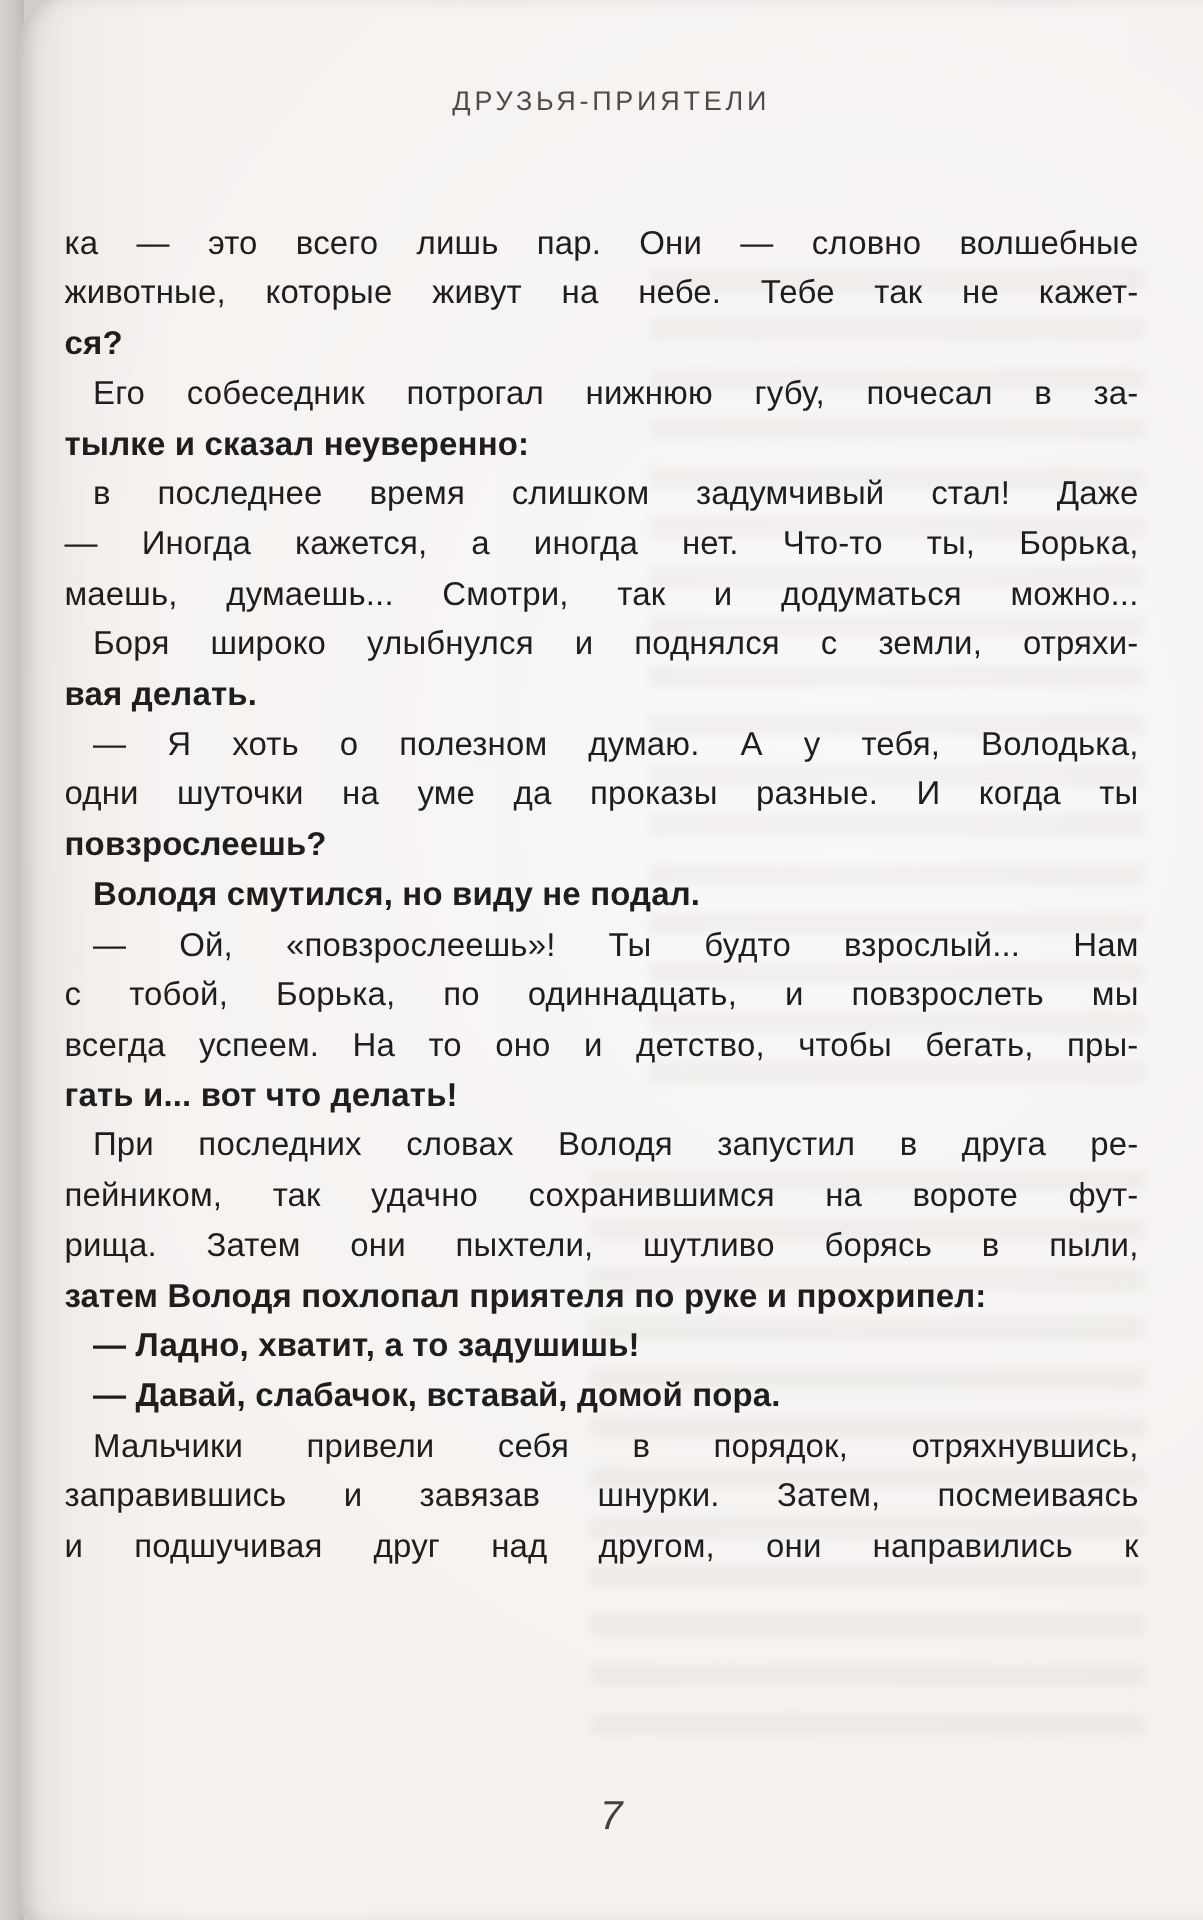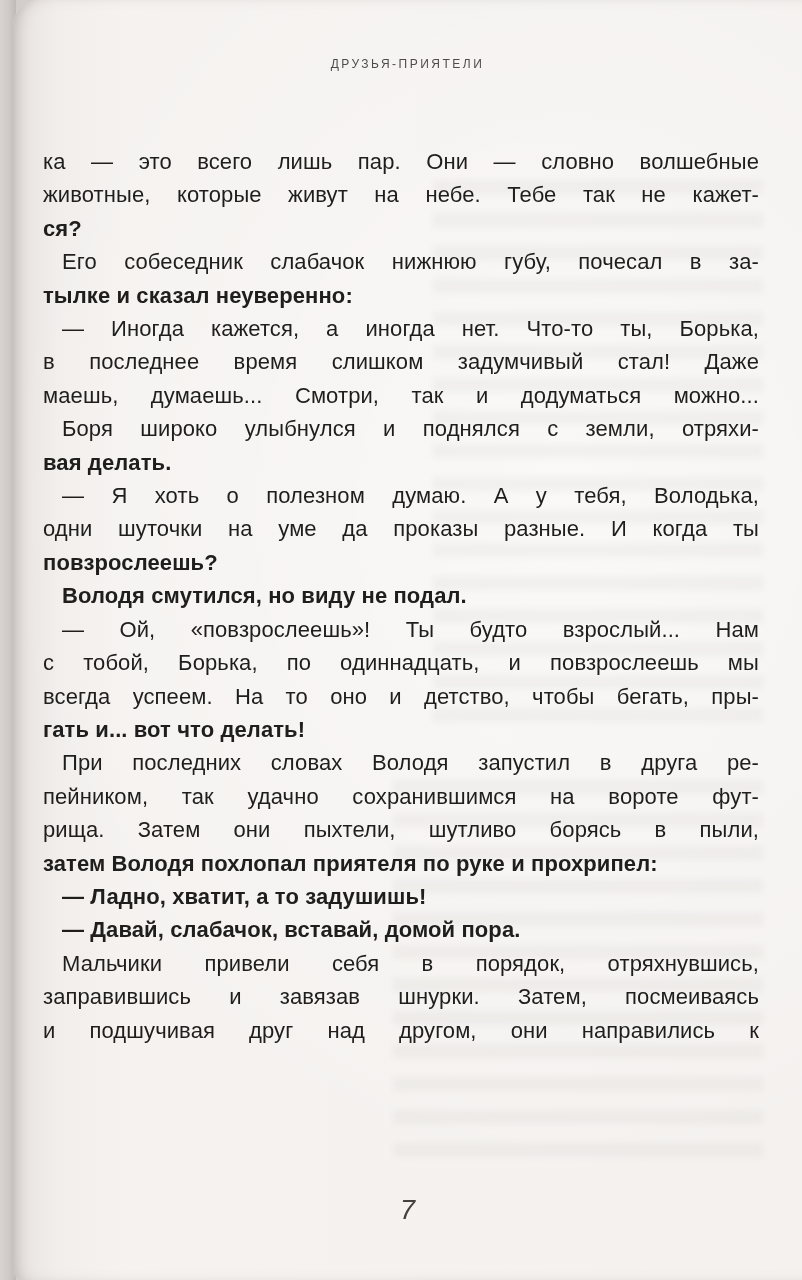--- a/index.html
+++ b/index.html
@@ -53,21 +53,21 @@
     );
   }
   .st-a { left: 420px; top: 180px; width: 330px; height: 560px; }
   .st-b { left: 380px; top: 780px; width: 370px; height: 380px; }
 
   .running-header {
     position: absolute;
     left: 0; top: 57px;
     width: 100%;
     text-align: center;
-    font-size: 12px;
+    font-size: 18px;
     font-weight: 400;
     letter-spacing: 2.5px;
     color: #4f4b49;
   }
 
   .page-body {
     position: absolute;
     left: 30px; top: 145px;
     width: 716px;
     font-size: 22px;
@@ -105,43 +105,43 @@
     <div class="show-through st-a"></div>
     <div class="show-through st-b"></div>
     <div class="running-header">ДРУЗЬЯ-ПРИЯТЕЛИ</div>
     <div class="page-body" id="text-block">
         <p class="para">
           <span class="line">ка — это всего лишь пар. Они — словно волшебные</span>
           <span class="line">животные, которые живут на небе. Тебе так не кажет-</span>
           <span class="line final">ся?</span>
         </p>
         <p class="para indent">
-          <span class="line">Его собеседник слабачок нижнюю губу, почесал в за-</span>
+          <span class="line">Его собеседник потрогал нижнюю губу, почесал в за-</span>
           <span class="line final">тылке и сказал неуверенно:</span>
         </p>
         <p class="para indent">
+          <span class="line">в последнее время слишком задумчивый стал! Даже</span>
           <span class="line">— Иногда кажется, а иногда нет. Что-то ты, Борька,</span>
-          <span class="line">в последнее время слишком задумчивый стал! Даже</span>
           <span class="line">маешь, думаешь... Смотри, так и додуматься можно...</span>
         </p>
         <p class="para indent">
           <span class="line">Боря широко улыбнулся и поднялся с земли, отряхи-</span>
           <span class="line final">вая делать.</span>
         </p>
         <p class="para indent">
           <span class="line">— Я хоть о полезном думаю. А у тебя, Володька,</span>
           <span class="line">одни шуточки на уме да проказы разные. И когда ты</span>
           <span class="line final">повзрослеешь?</span>
         </p>
         <p class="para indent">
           <span class="line final">Володя смутился, но виду не подал.</span>
         </p>
         <p class="para indent">
           <span class="line">— Ой, «повзрослеешь»! Ты будто взрослый... Нам</span>
-          <span class="line">с тобой, Борька, по одиннадцать, и повзрослеешь мы</span>
+          <span class="line">с тобой, Борька, по одиннадцать, и повзрослеть мы</span>
           <span class="line">всегда успеем. На то оно и детство, чтобы бегать, пры-</span>
           <span class="line final">гать и... вот что делать!</span>
         </p>
         <p class="para indent">
           <span class="line">При последних словах Володя запустил в друга ре-</span>
           <span class="line">пейником, так удачно сохранившимся на вороте фут-</span>
           <span class="line">рища. Затем они пыхтели, шутливо борясь в пыли,</span>
           <span class="line final">затем Володя похлопал приятеля по руке и прохрипел:</span>
         </p>
         <p class="para indent">

